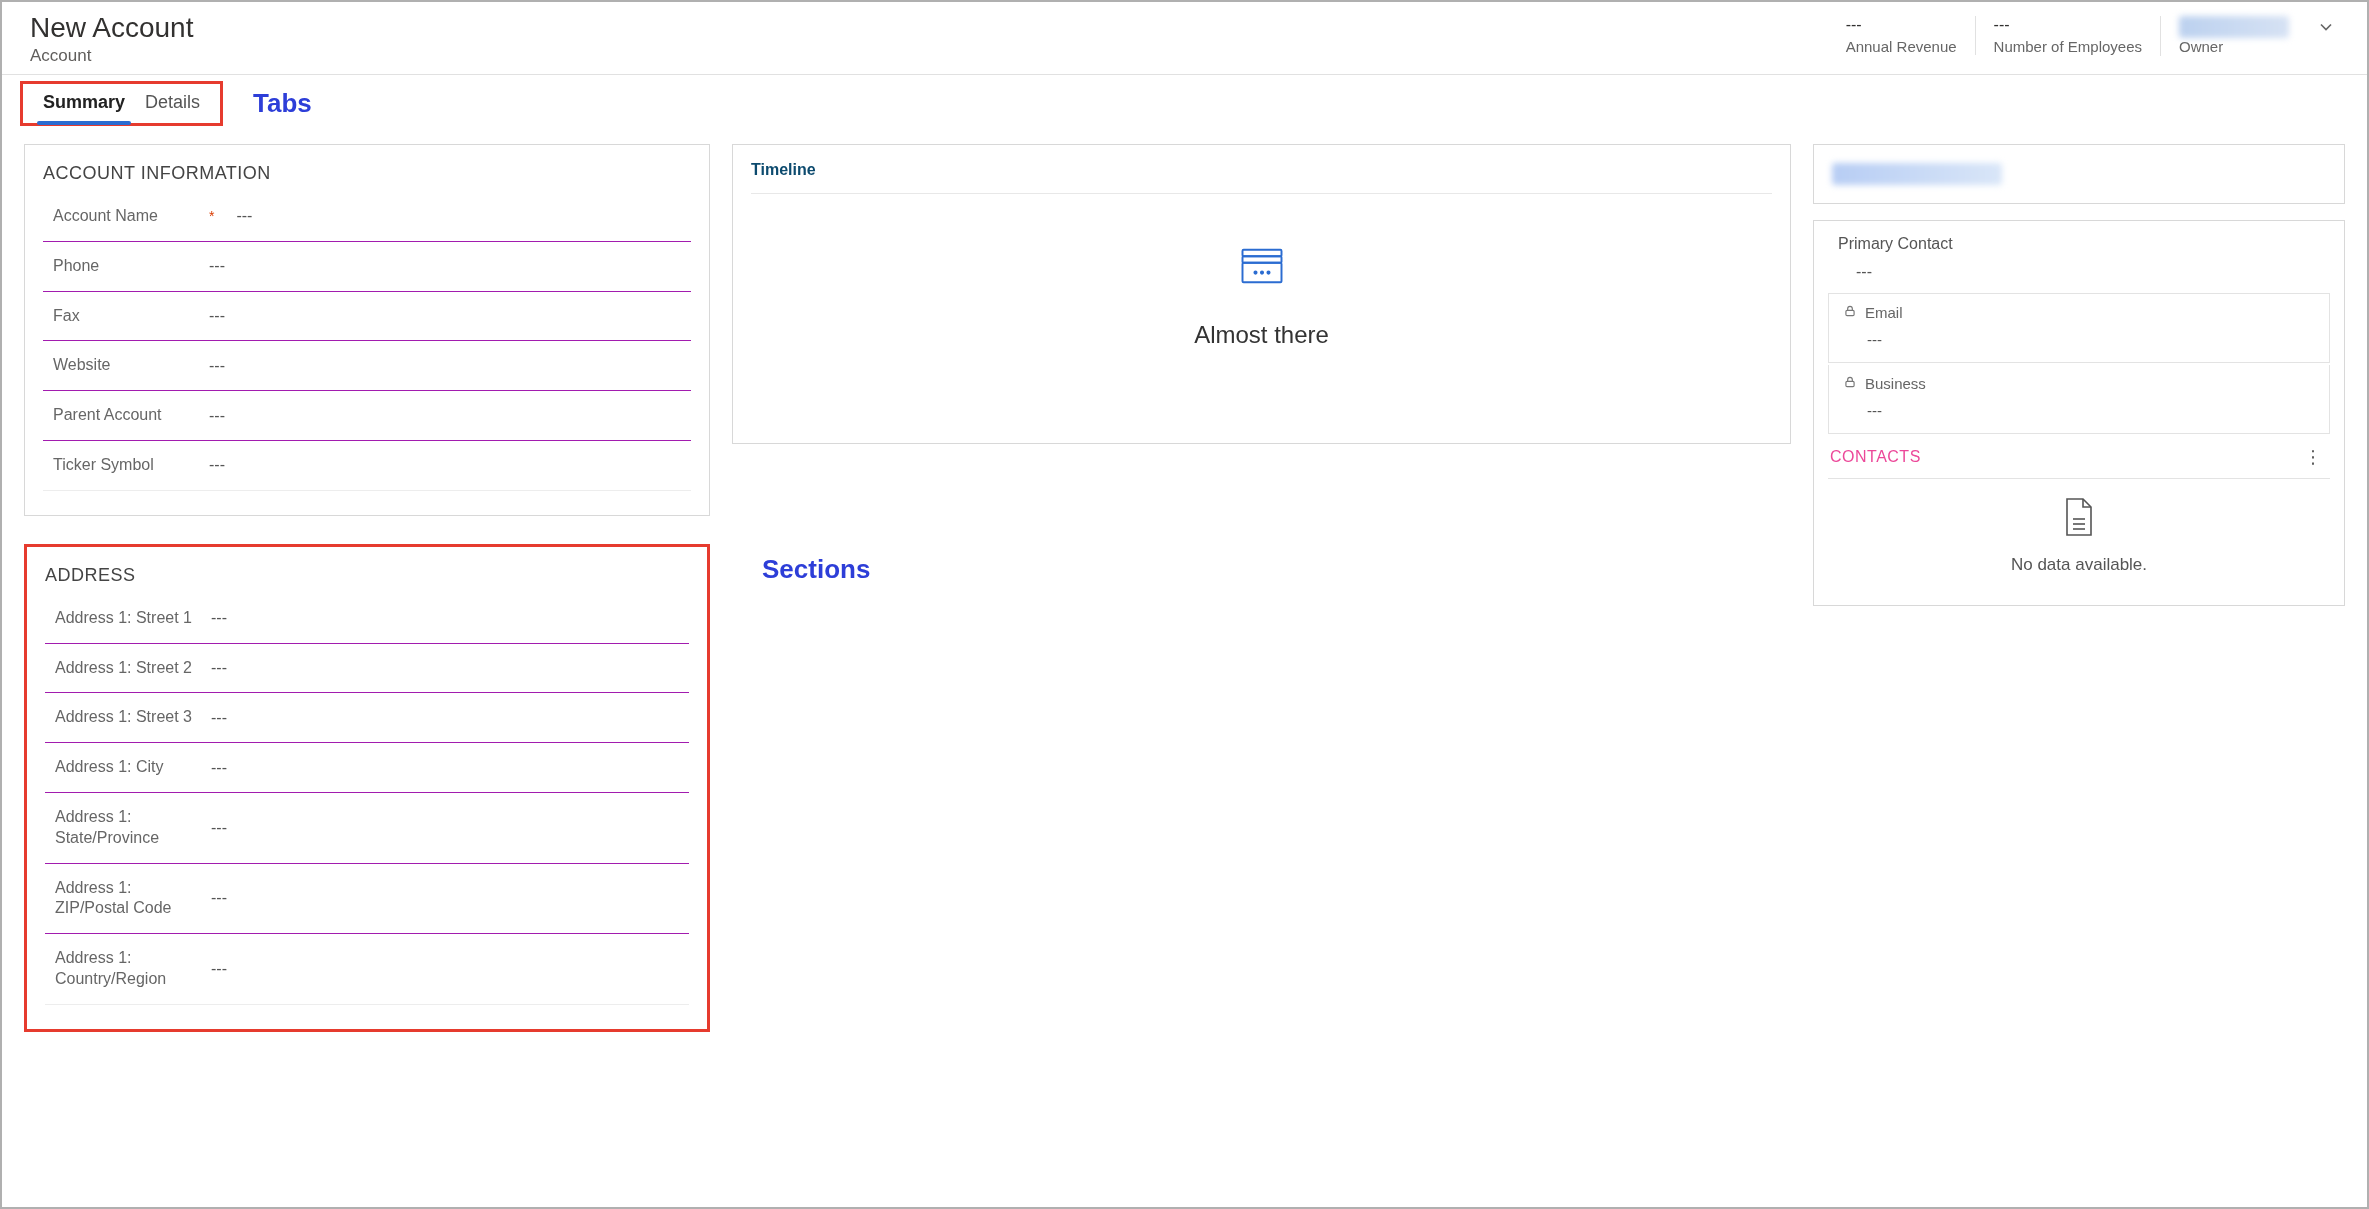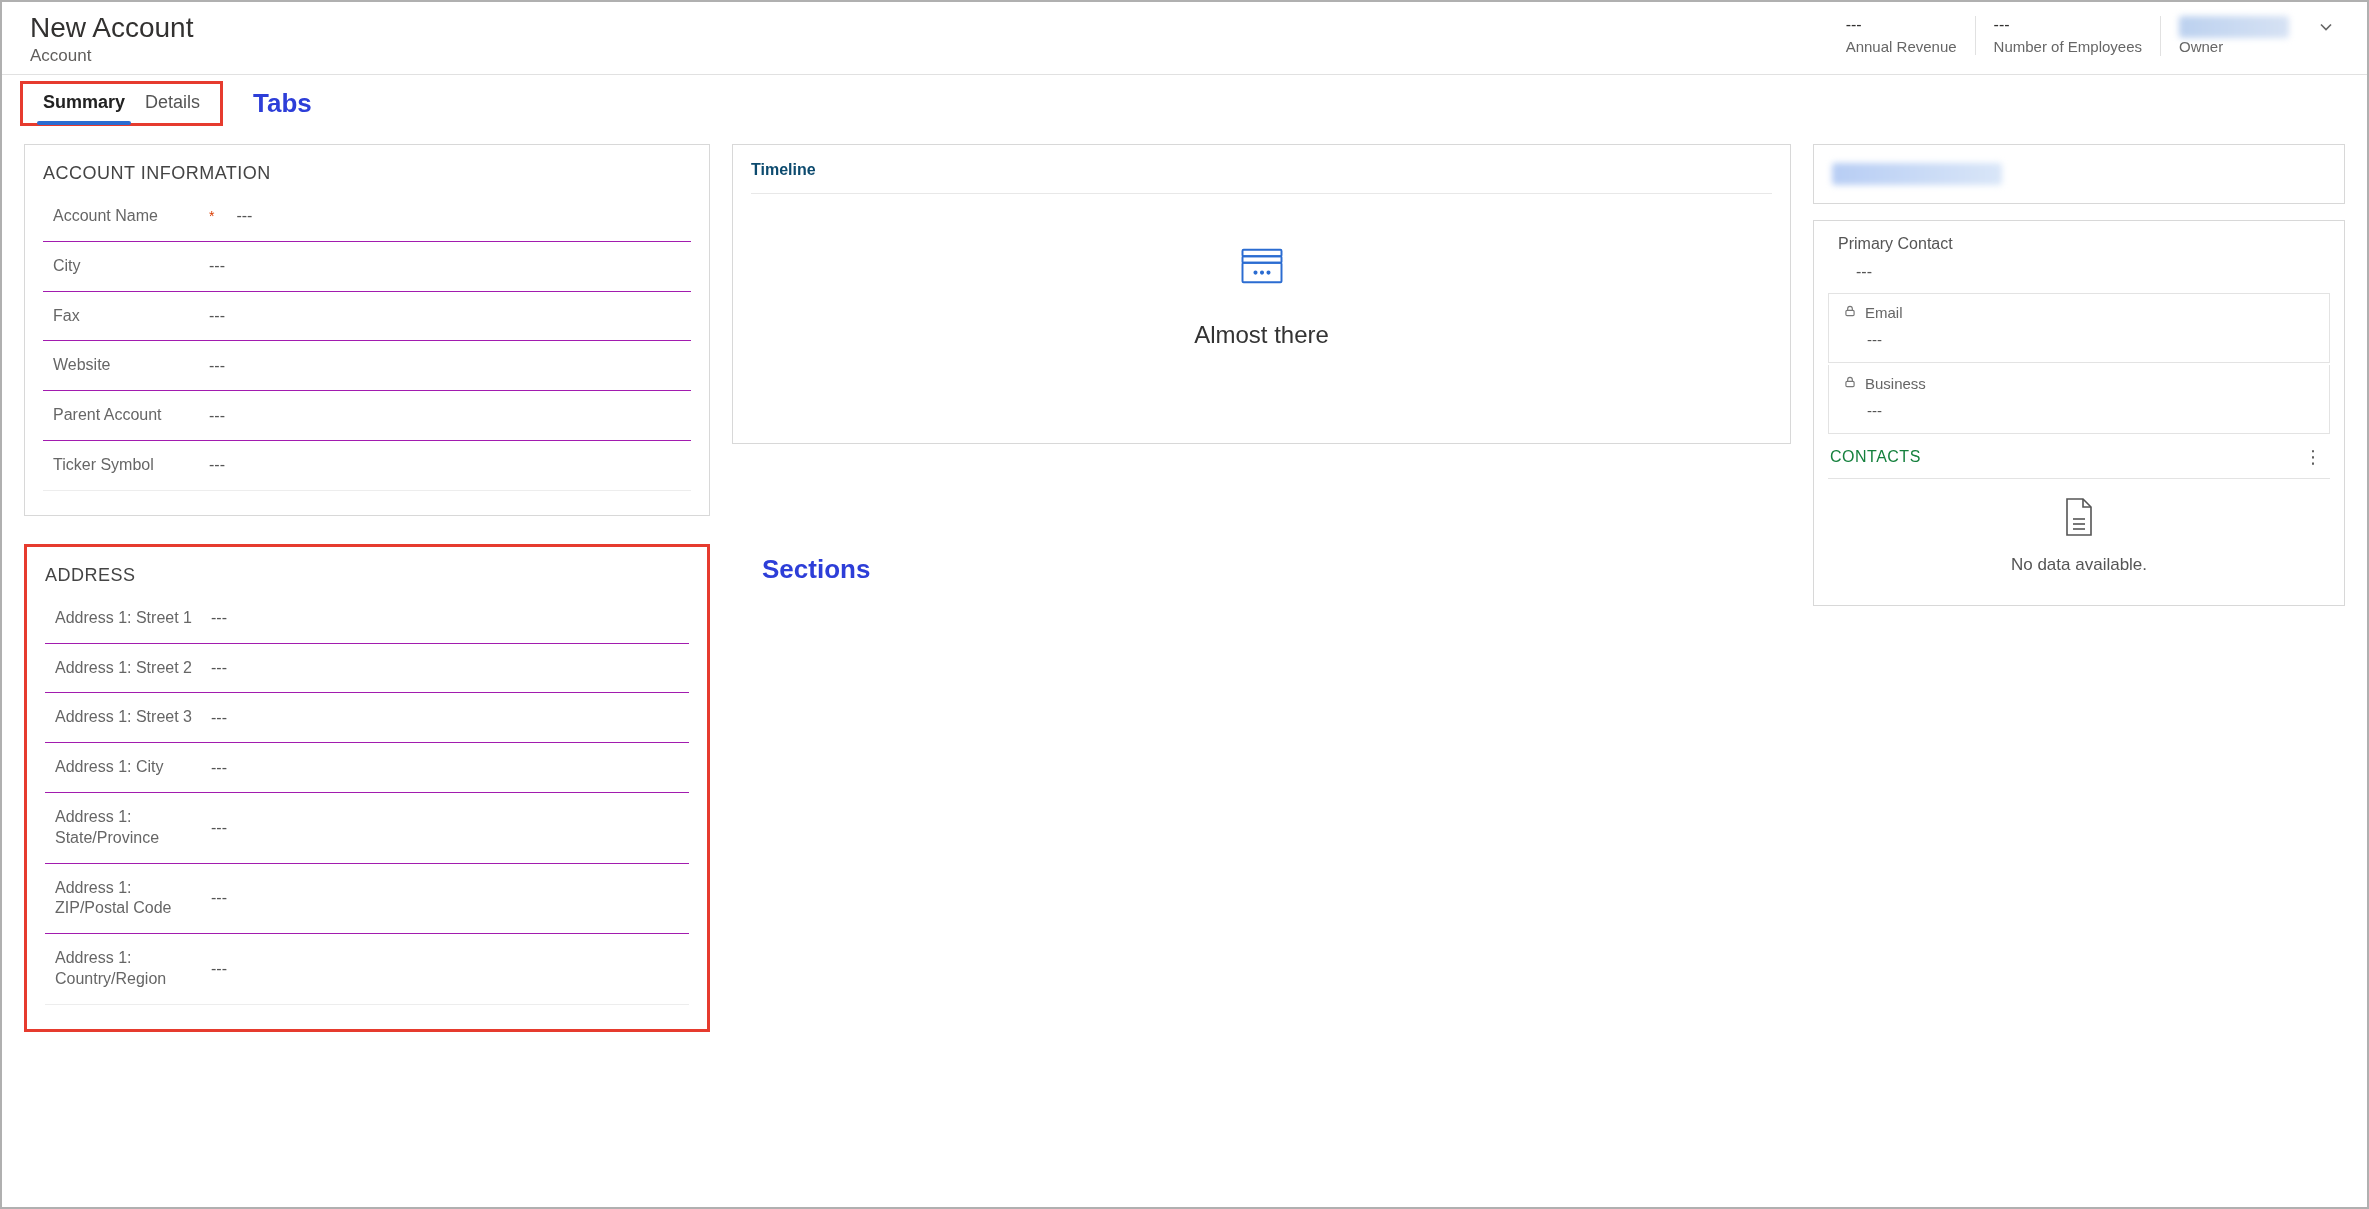--- a/index.html
+++ b/index.html
@@ -73,21 +73,21 @@
 
   .primary-contact { border: 1px solid #d8d8d8; padding: 14px 14px 22px 14px; }
   .pc-label { font-size: 16px; color: #555; padding-left: 10px; }
   .pc-value { font-size: 16px; color: #555; padding: 10px 0 10px 28px; }
   .pc-sub { border: 1px solid #e3e3e3; padding: 10px 14px; margin-top: 2px; }
   .pc-sub-hdr { display: flex; align-items: center; gap: 8px; font-size: 15px; color: #666; }
   .lock-icon svg { width: 14px; height: 14px; }
   .pc-sub-val { font-size: 15px; color: #555; padding: 10px 0 4px 24px; }
 
   .contacts-hdr { display: flex; justify-content: space-between; align-items: center; border-bottom: 1px solid #e3e3e3; padding: 6px 2px 10px 2px; margin-top: 6px; }
-  .contacts-title { font-size: 16px; letter-spacing: 0.5px; color: #15803d; }
+  .contacts-title { font-size: 16px; letter-spacing: 0.5px; color: #ec4899; }
   .more-btn { font-size: 18px; color: #555; cursor: pointer; padding: 0 6px; }
   .nodata { display: flex; flex-direction: column; align-items: center; padding: 18px 0 8px 0; gap: 14px; }
   .doc-icon svg { width: 36px; height: 40px; }
   .nodata-text { font-size: 17px; color: #555; }
 </style>
 </head>
 <body>
 
 <div class="header">
   <div class="header-left">
@@ -133,21 +133,21 @@
 
     <div class="card">
       <div class="section-title">ACCOUNT INFORMATION</div>
 
       <div class="field-row">
         <span class="fld-label">Account Name</span>
         <span class="fld-req">*</span>
         <span class="fld-val">---</span>
       </div>
       <div class="field-row">
-        <span class="fld-label">City</span>
+        <span class="fld-label">Phone</span>
         <span class="fld-val">---</span>
       </div>
       <div class="field-row">
         <span class="fld-label">Fax</span>
         <span class="fld-val">---</span>
       </div>
       <div class="field-row">
         <span class="fld-label">Website</span>
         <span class="fld-val">---</span>
       </div>

